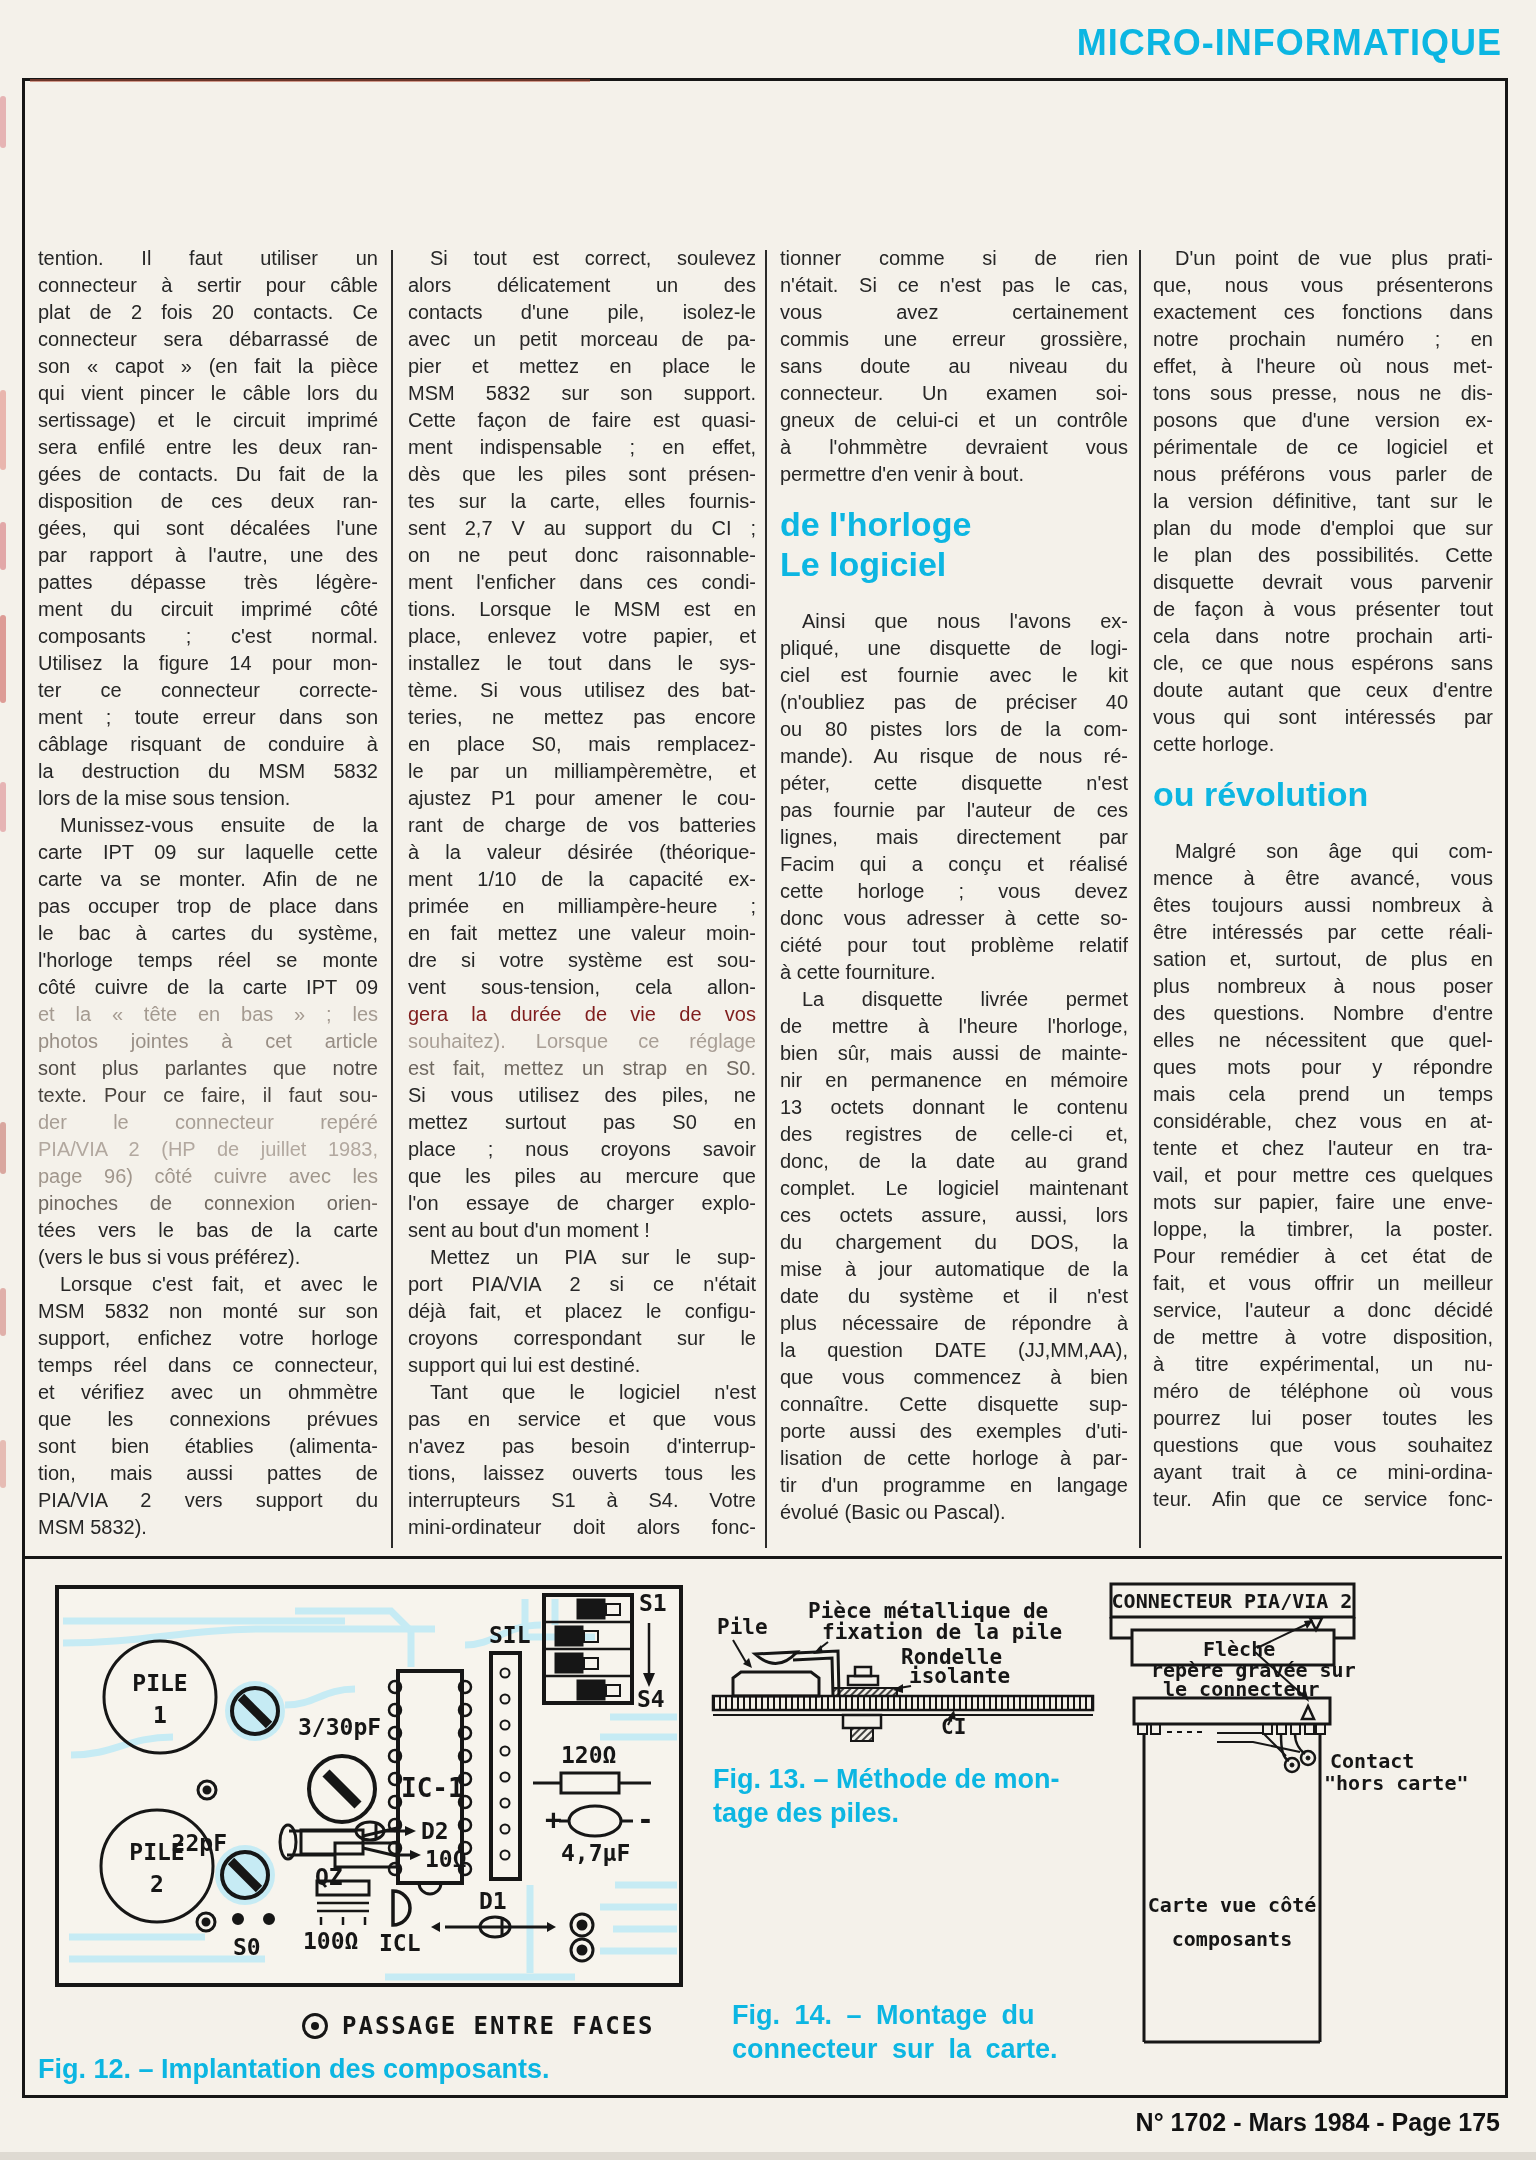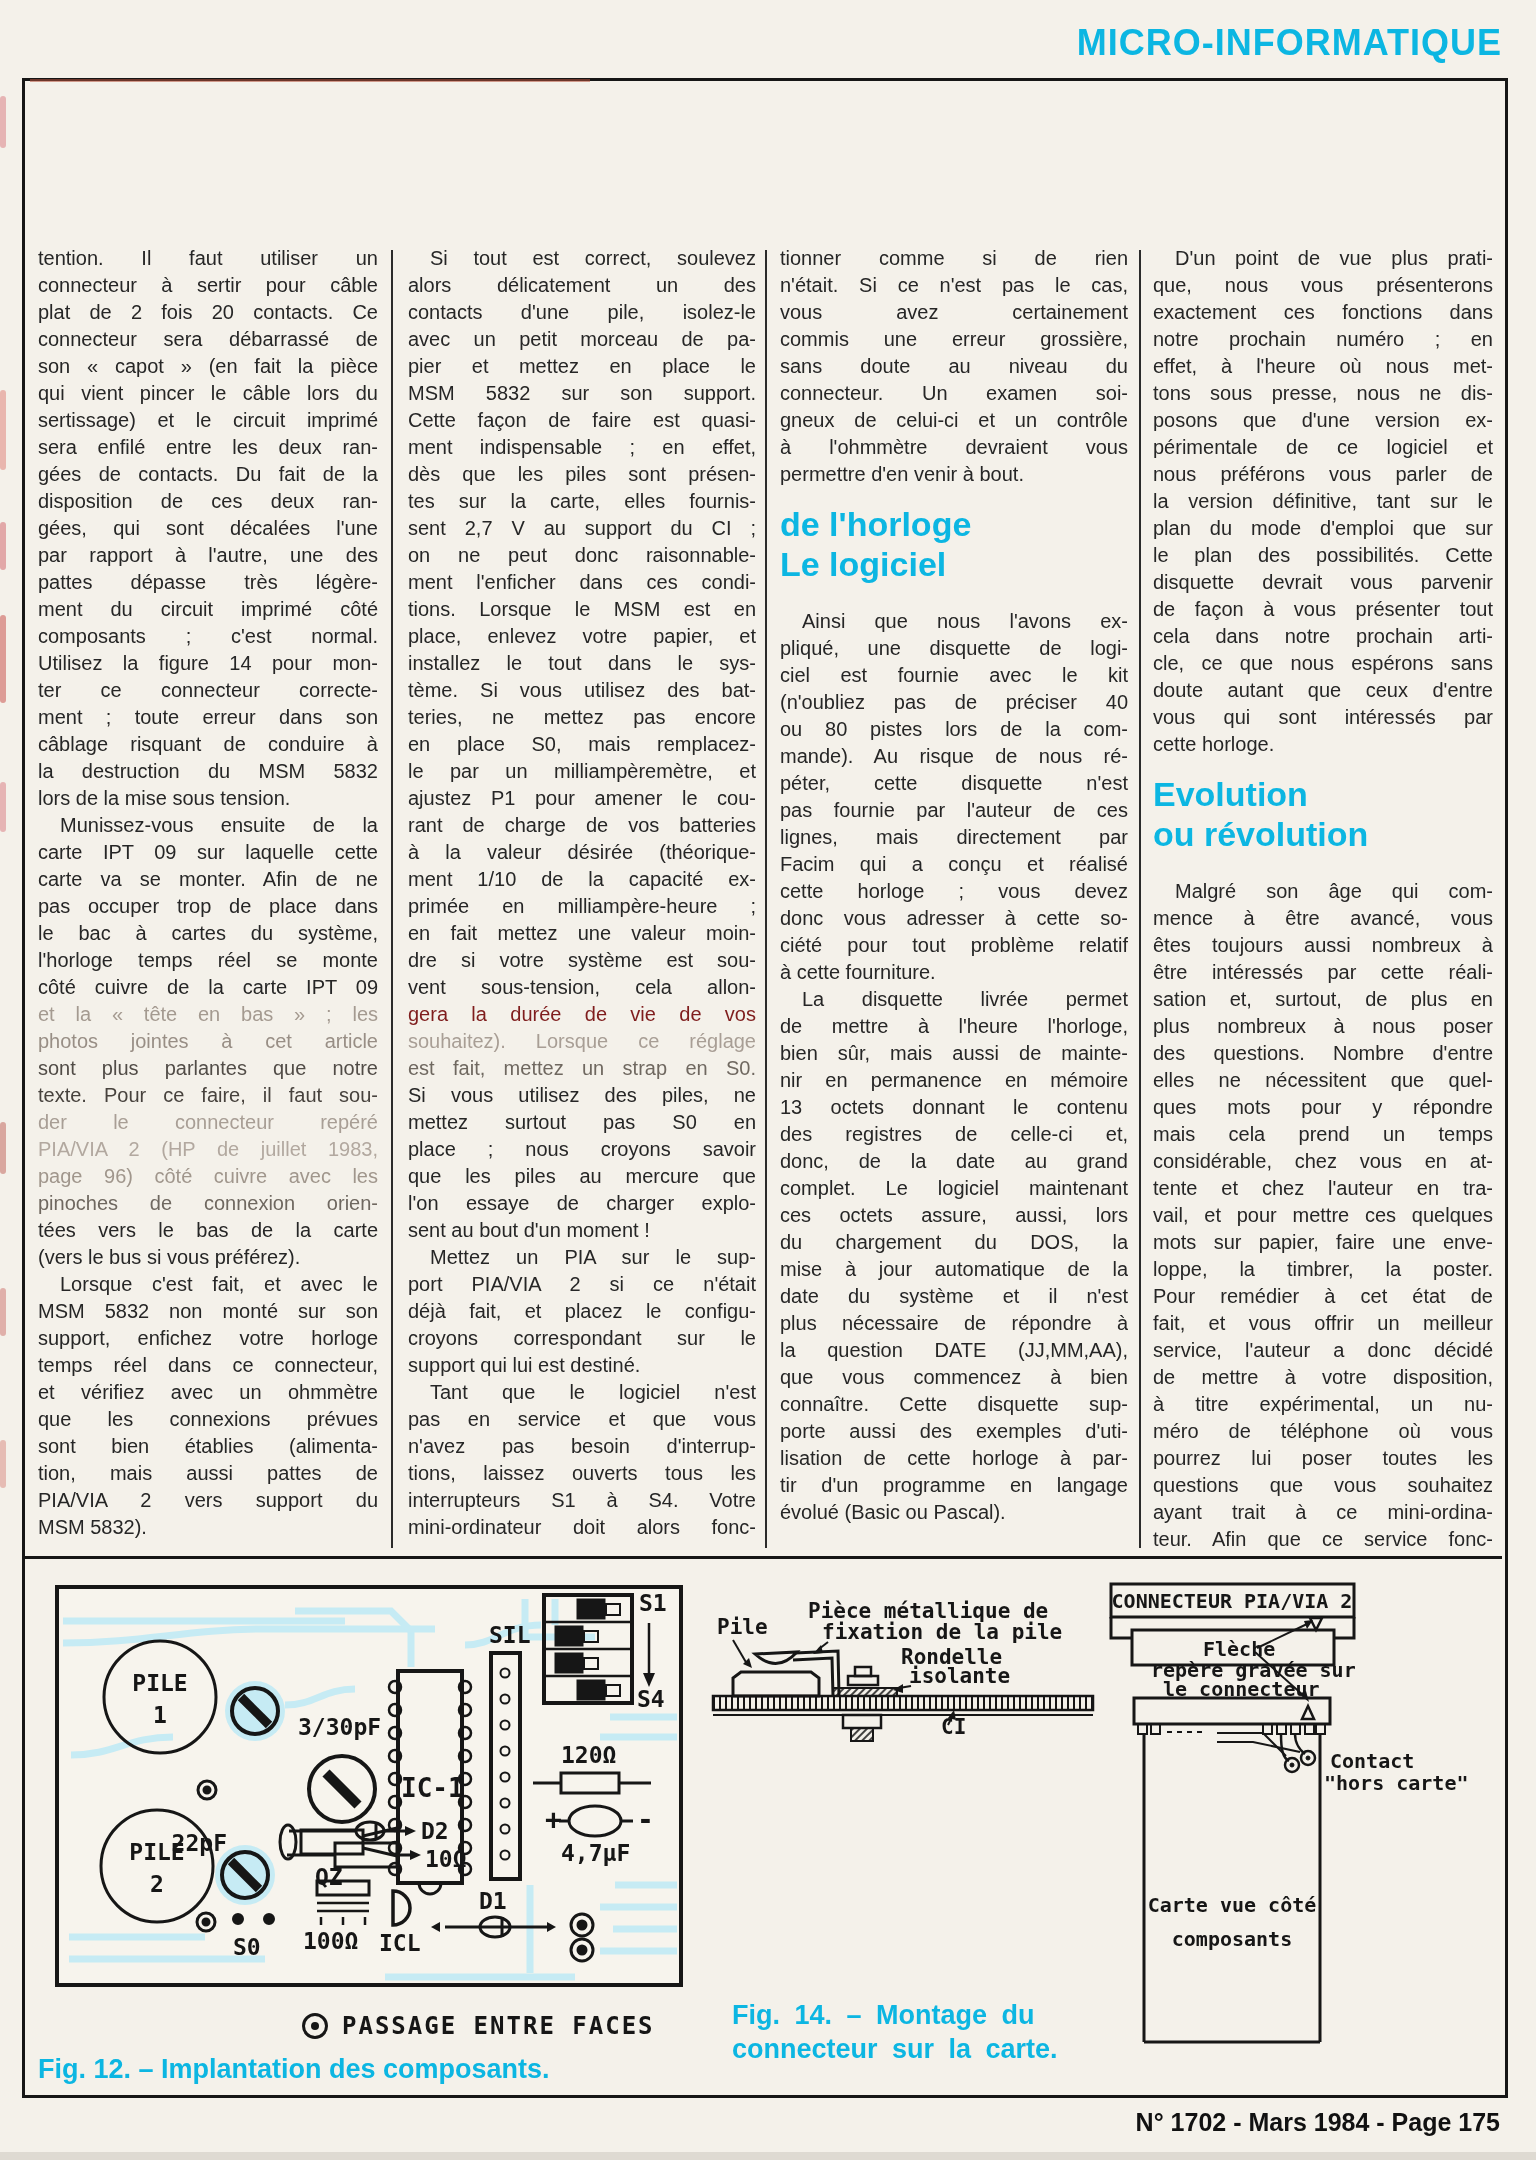--- a/index.html
+++ b/index.html
@@ -211,21 +211,20 @@
         <div class="ln">plan du mode d'emploi que sur</div>
         <div class="ln">le plan des possibilités. Cette</div>
         <div class="ln">disquette devrait vous parvenir</div>
         <div class="ln">de façon à vous présenter tout</div>
         <div class="ln">cela dans notre prochain arti-</div>
         <div class="ln">cle, ce que nous espérons sans</div>
         <div class="ln">doute autant que ceux d'entre</div>
         <div class="ln">vous qui sont intéressés par</div>
         <div class="ln end">cette horloge.</div>
         <div class="col-h">
-          <div>Evolution</div>
           <div>ou révolution</div>
         </div>
         <div class="ln ind">Malgré son âge qui com-</div>
         <div class="ln">mence à être avancé, vous</div>
         <div class="ln">êtes toujours aussi nombreux à</div>
         <div class="ln">être intéressés par cette réali-</div>
         <div class="ln">sation et, surtout, de plus en</div>
         <div class="ln">plus nombreux à nous poser</div>
         <div class="ln">des questions. Nombre d'entre</div>
         <div class="ln">elles ne nécessitent que quel-</div>
@@ -433,20 +432,24 @@
       <polygon points="116,47 108,56 118,55" fill="#161616" stroke="none"></polygon>
       <text x="196" y="66" stroke="none">Rondelle</text>
       <text x="204" y="85" stroke="none">isolante</text>
       <line x1="206" y1="88" x2="194" y2="90" stroke-width="2"></line>
       <polygon points="198,86 188,92 198,95" fill="#161616" stroke="none"></polygon>
       <text x="236" y="136" stroke="none">CI</text>
       <line x1="243" y1="127" x2="247" y2="119" stroke-width="2"></line>
       <polygon points="243,120 249,112 251,122" fill="#161616" stroke="none"></polygon>
     </g>
   </svg>
+  <div class="cap" style="left:713px;top:1762px;width:390px">
+    <div>Fig. 13. – Méthode de mon-</div>
+    <div>tage des piles.</div>
+  </div>
 
   <svg class="figsvg" style="left:1105px;top:1580px" width="400" height="480" viewBox="0 0 400 480">
     <g stroke="#161616" fill="none" font-size="20">
       <rect x="6" y="4" width="243" height="33" stroke-width="3"></rect>
       <text x="127" y="28" text-anchor="middle" stroke="none">CONNECTEUR PIA/VIA 2</text>
       <path d="M6,37 L6,58 L27,58 M249,37 L249,58 L229,58" stroke-width="3"></path>
       <rect x="27" y="50" width="202" height="35" stroke-width="3"></rect>
       <polygon points="205,38 217,38 211,50" stroke-width="2.5"></polygon>
       <line x1="152" y1="68" x2="202" y2="44" stroke-width="2"></line>
       <polygon points="199,41 208,40 202,49" fill="#161616" stroke="none"></polygon>

